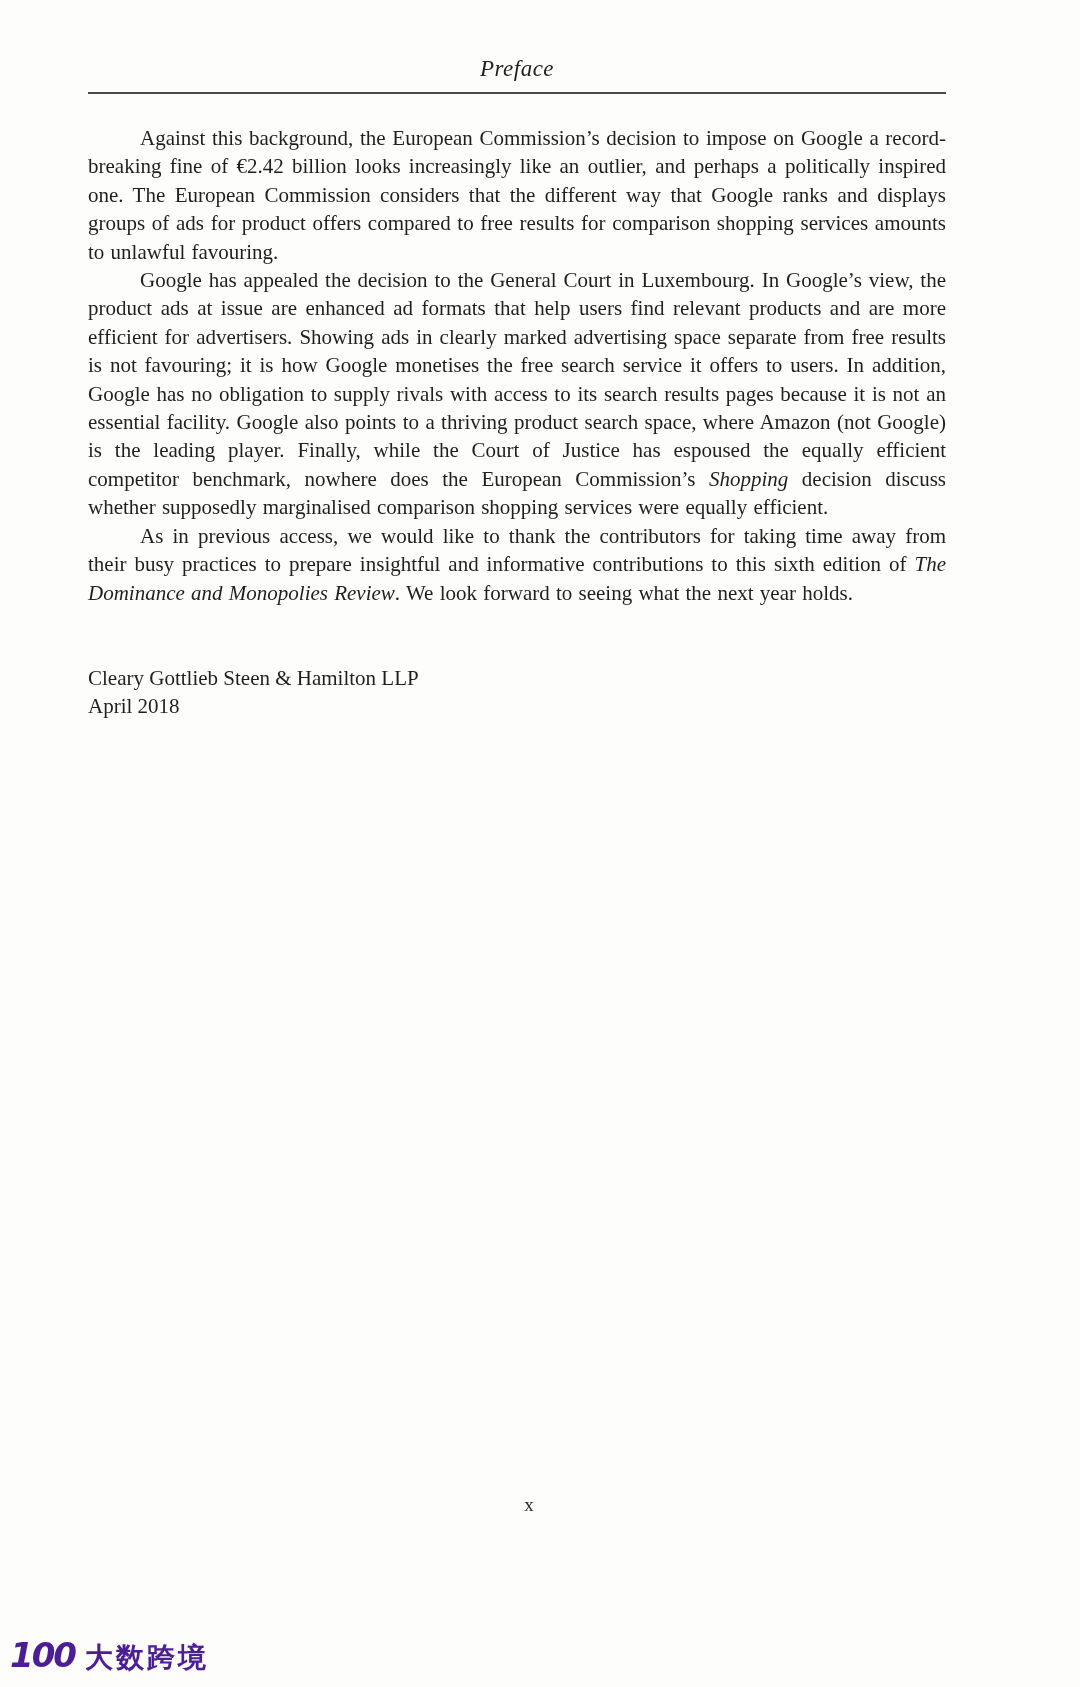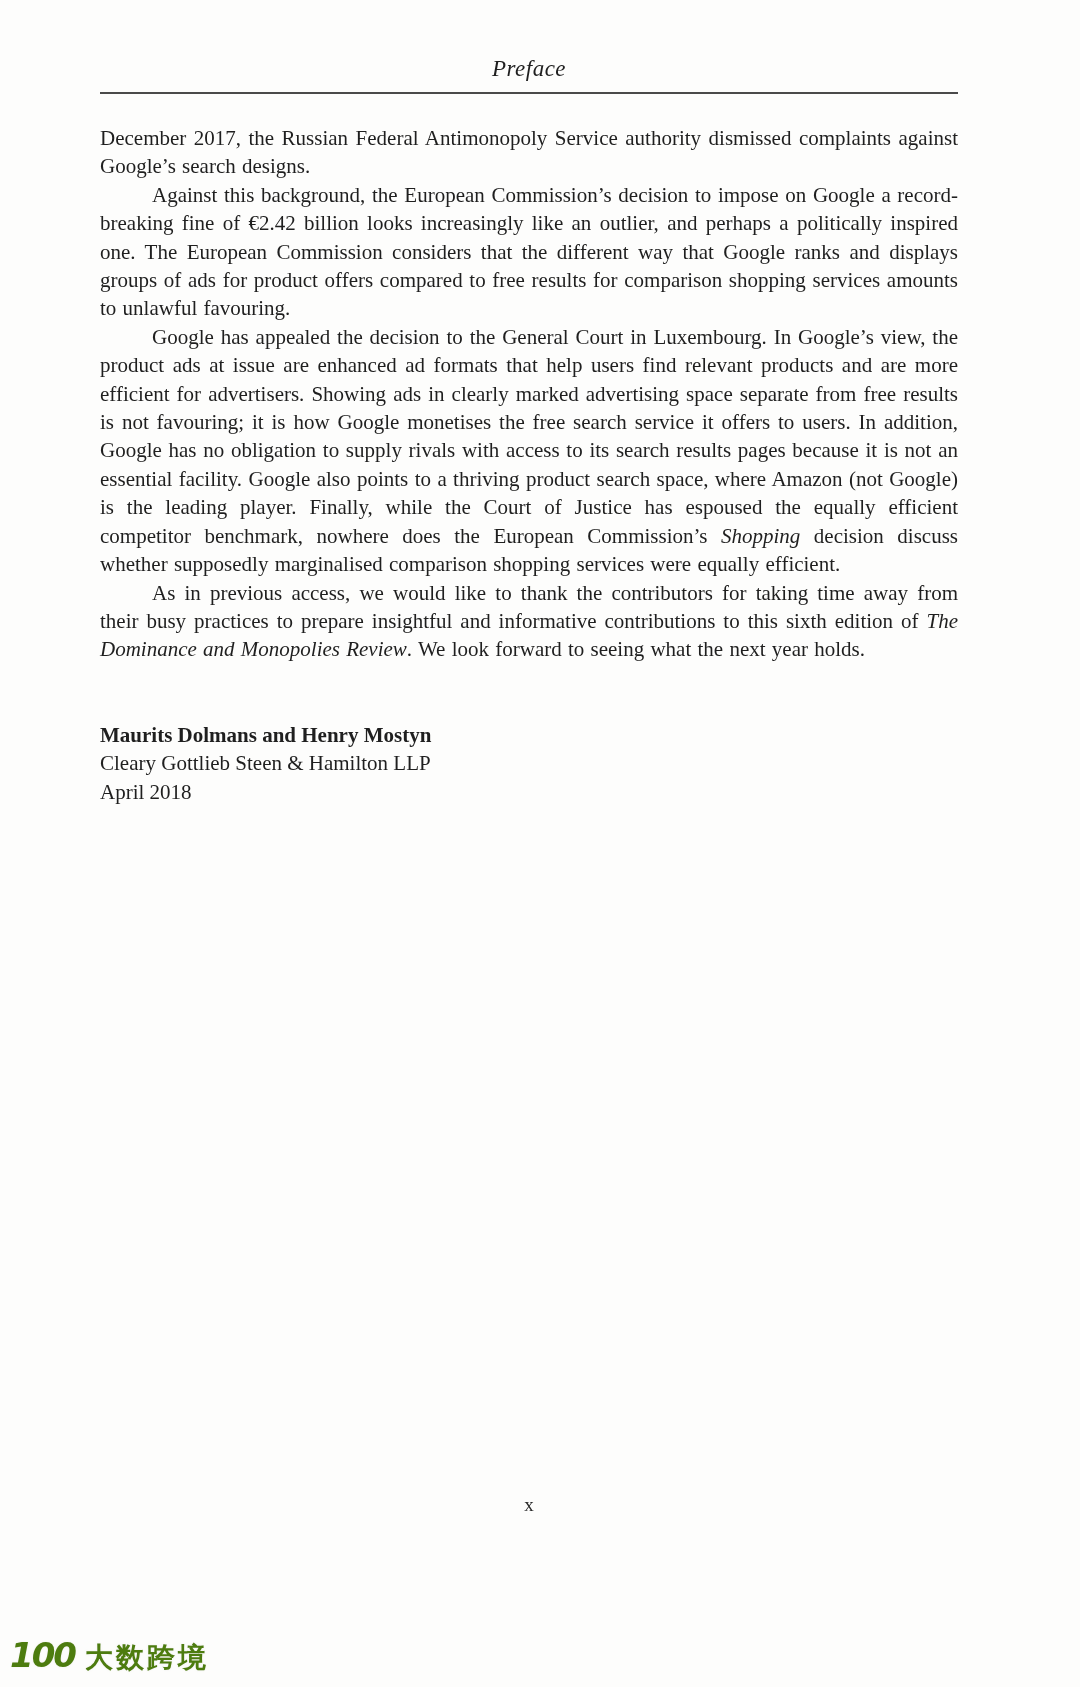--- a/index.html
+++ b/index.html
@@ -10,21 +10,21 @@
     width: 1080px;
     height: 1687px;
     position: relative;
     background: #fdfdfc;
     font-family: "Liberation Serif", serif;
     color: #1f1f1f;
     overflow: hidden;
   }
   .page-content {
     position: absolute;
-    left: 100px;
+    left: 88px;
     top: 56px;
     width: 858px;
   }
   .running-header {
     text-align: center;
     font-style: italic;
     font-size: 23px;
     font-weight: normal;
     margin: 0 0 10px 0;
     letter-spacing: 0.5px;
@@ -64,21 +64,21 @@
     font-size: 19px;
     color: #2a2a2a;
   }
   .watermark {
     position: absolute;
     left: 10px;
     top: 1638px;
     display: flex;
     align-items: flex-end;
     gap: 10px;
-    color: #4d7c0f;
+    color: #4c1d95;
     text-shadow: 0 0 2px rgba(200,200,198,0.35);
     user-select: none;
   }
   .watermark-logo {
     font-family: "DejaVu Sans", sans-serif;
     font-weight: bold;
     font-style: italic;
     font-size: 34px;
     line-height: 1;
     letter-spacing: -2px;
@@ -92,28 +92,26 @@
   }
 </style>
 </head>
 <body>
 
 <div class="page-content">
   <h1 class="running-header">Preface</h1>
   <hr class="header-rule">
 
   <div id="paragraphs-host">
-      <p class="body-paragraph"><span>December 2017, the Russian Federal Antimonopoly Service authority dismissed complaints against Google’s search designs.</span></p>
       <p class="body-paragraph indent"><span>Against this background, the European Commission’s decision to impose on Google a record-breaking fine of €2.42 billion looks increasingly like an outlier, and perhaps a politically inspired one. The European Commission considers that the different way that Google ranks and displays groups of ads for product offers compared to free results for comparison shopping services amounts to unlawful favouring.</span></p>
       <p class="body-paragraph indent"><span>Google has appealed the decision to the General Court in Luxembourg. In Google’s view, the product ads at issue are enhanced ad formats that help users find relevant products and are more efficient for advertisers. Showing ads in clearly marked advertising space separate from free results is not favouring; it is how Google monetises the free search service it offers to users. In addition, Google has no obligation to supply rivals with access to its search results pages because it is not an essential facility. Google also points to a thriving product search space, where Amazon (not Google) is the leading player. Finally, while the Court of Justice has espoused the equally efficient competitor benchmark, nowhere does the European Commission’s </span><em>Shopping</em><span> decision discuss whether supposedly marginalised comparison shopping services were equally efficient.</span></p>
       <p class="body-paragraph indent"><span>As in previous access, we would like to thank the contributors for taking time away from their busy practices to prepare insightful and informative contributions to this sixth edition of </span><em>The Dominance and Monopolies Review</em><span>. We look forward to seeing what the next year holds.</span></p>
     </div>
 
   <div class="signature-block">
-    <div class="signature-authors">Maurits Dolmans and Henry Mostyn</div>
     <div>Cleary Gottlieb Steen &amp; Hamilton LLP</div>
     <div>April 2018</div>
   </div>
 </div>
 
 <div class="page-number">x</div>
 
 <div class="watermark">
   <span class="watermark-logo">100</span>
   <span class="watermark-brand">大数跨境</span>

